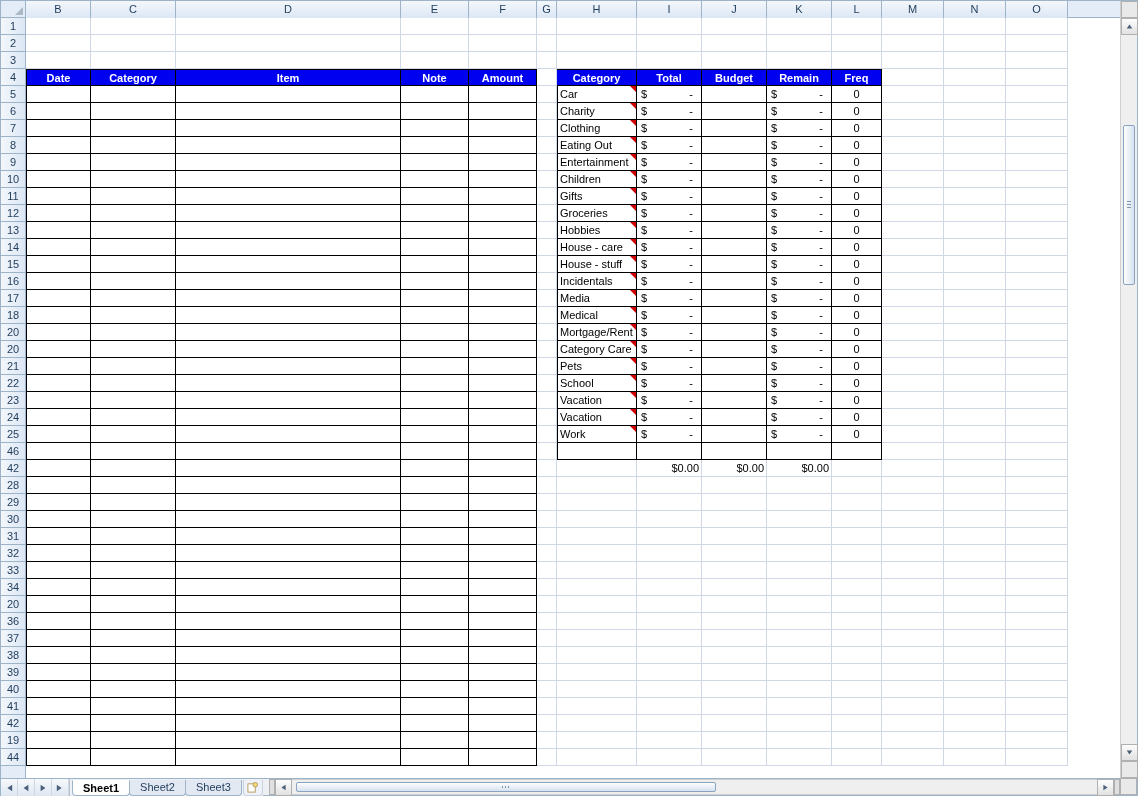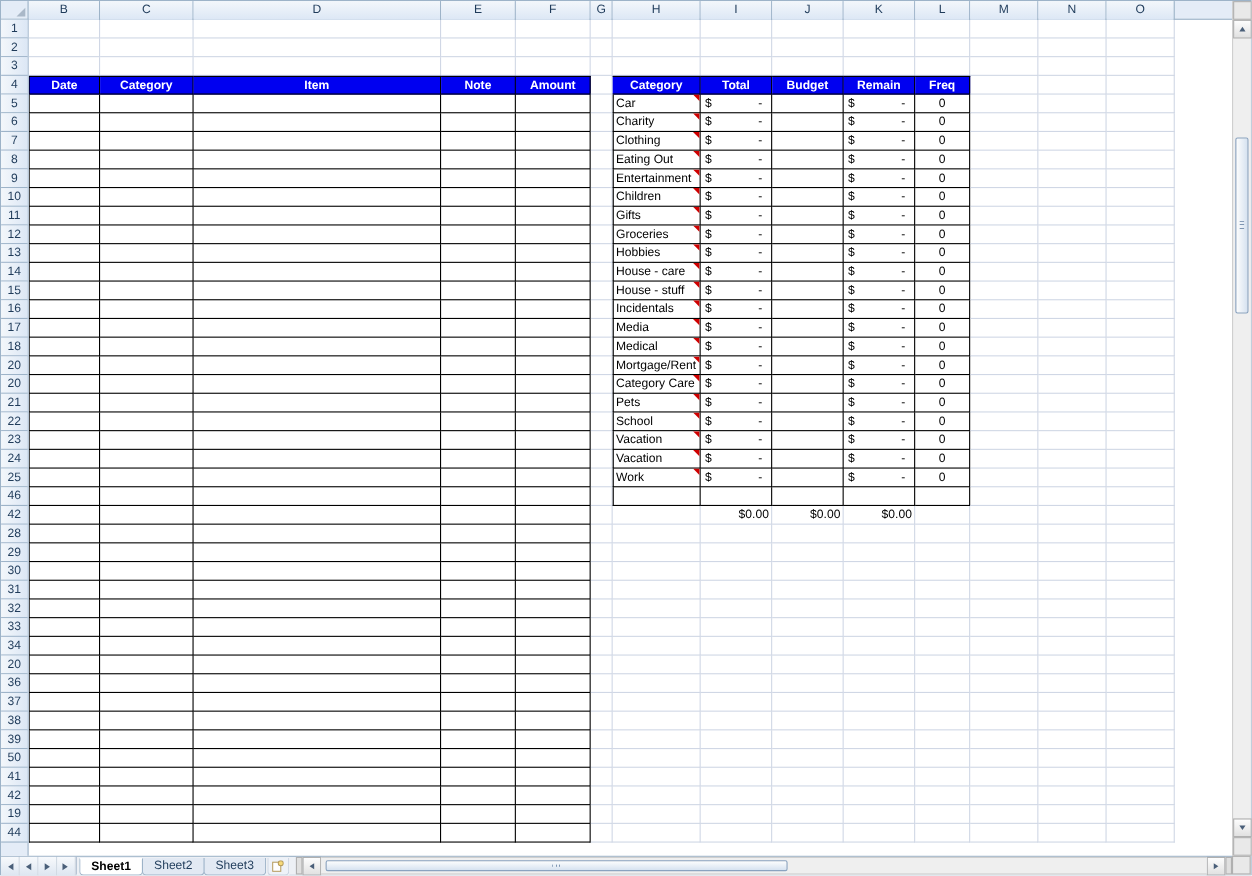--- a/index.html
+++ b/index.html
@@ -314,21 +314,21 @@
       <div class="rowhdr">30</div>
       <div class="rowhdr">31</div>
       <div class="rowhdr">32</div>
       <div class="rowhdr">33</div>
       <div class="rowhdr">34</div>
       <div class="rowhdr">20</div>
       <div class="rowhdr">36</div>
       <div class="rowhdr">37</div>
       <div class="rowhdr">38</div>
       <div class="rowhdr">39</div>
-      <div class="rowhdr">50</div>
+      <div class="rowhdr">40</div>
       <div class="rowhdr">41</div>
       <div class="rowhdr">42</div>
       <div class="rowhdr">19</div>
       <div class="rowhdr">44</div>
     </div>
 
   <div class="grid" id="grid">
       <div class="gridrow">
         <div class="cell" style="width: 65px;"></div>
         <div class="cell" style="width: 85px;"></div>

